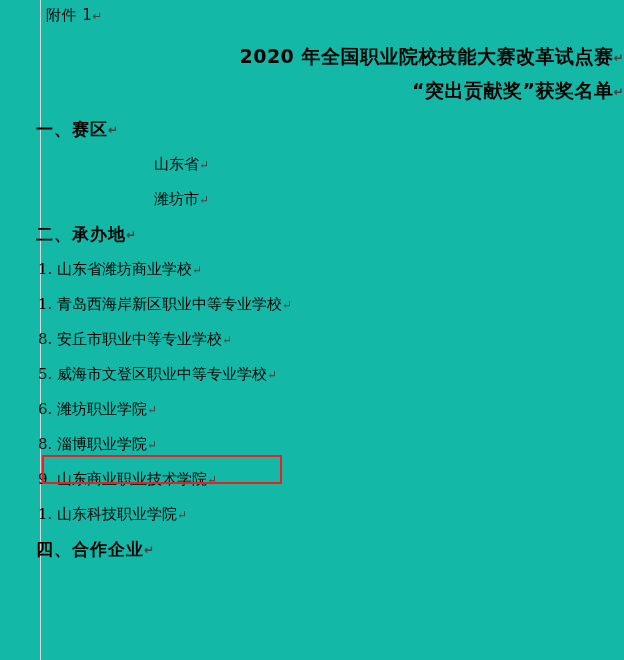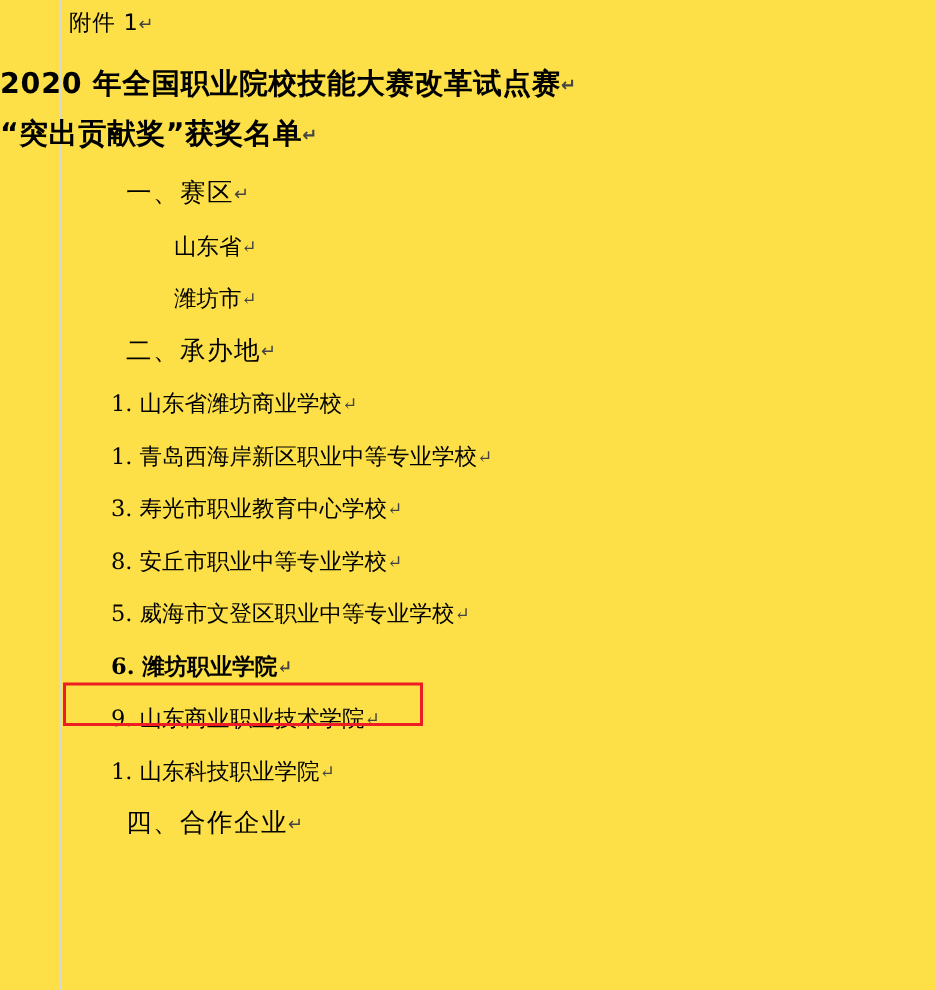--- a/index.html
+++ b/index.html
@@ -12,21 +12,21 @@
     height: 660px;
     font-family: "DejaVu Sans", "Liberation Sans", sans-serif;
     color: #000000;
     overflow: hidden;
     position: relative;
   }
   .page {
     position: relative;
     width: 624px;
     height: 660px;
-    background: #fde047;
+    background: #14b8a6;
   }
   .left-rule {
     position: absolute;
     left: 40px;
     top: 0;
     width: 1px;
     height: 660px;
     background: #d9d9d9;
   }
   .attachment {
@@ -40,21 +40,21 @@
   .mark {
     color: #444;
     font-size: 12px;
     vertical-align: middle;
   }
   .title-block {
     position: absolute;
     left: 0;
     top: 40px;
     width: 624px;
-    text-align: left;
+    text-align: right;
   }
   .title-line {
     font-size: 19px;
     font-weight: bold;
     letter-spacing: 0.5px;
     line-height: 32px;
     white-space: nowrap;
   }
   .body-block {
     position: absolute;
@@ -62,37 +62,38 @@
     top: 112px;
     width: 624px;
   }
   .row {
     height: 35px;
     line-height: 35px;
     white-space: nowrap;
     font-size: 16px;
   }
   .row.heading {
-    font-weight: normal;
+    font-weight: bold;
     font-size: 17px;
-    padding-left: 84px;
+    padding-left: 36px;
     letter-spacing: 1px;
   }
   .row.plain {
     padding-left: 116px;
     font-family: "DejaVu Serif", "Liberation Serif", serif;
     font-size: 15px;
+    margin-left: 38px;
   }
   .row.item {
-    padding-left: 74px;
+    padding-left: 38px;
     font-family: "DejaVu Serif", "Liberation Serif", serif;
     font-size: 15px;
   }
   .row.item.bold {
-    font-weight: bold;
+    font-weight: normal;
   }
   .highlight-box {
     position: absolute;
     left: 42px;
     top: 455px;
     width: 240px;
     height: 29px;
     border: 2px solid #ee1c23;
     box-sizing: border-box;
     pointer-events: none;
@@ -137,30 +138,30 @@
     </div>
 
 
     <div class="row item">
       <span>1. 山东省潍坊商业学校</span><span class="mark">↵</span>
     </div>
     <div class="row item">
       <span>1. 青岛西海岸新区职业中等专业学校</span><span class="mark">↵</span>
     </div>
     <div class="row item">
-      <span>3. 寿光市职业教育中心学校</span><span class="mark">↵</span>
-    </div>
-    <div class="row item">
       <span>8. 安丘市职业中等专业学校</span><span class="mark">↵</span>
     </div>
     <div class="row item">
       <span>5. 威海市文登区职业中等专业学校</span><span class="mark">↵</span>
     </div>
     <div class="row item bold">
       <span>6. 潍坊职业学院</span><span class="mark">↵</span>
+    </div>
+    <div class="row item">
+      <span>8. 淄博职业学院</span><span class="mark">↵</span>
     </div>
     <div class="row item">
       <span>9. 山东商业职业技术学院</span><span class="mark">↵</span>
     </div>
     <div class="row item">
       <span>1. 山东科技职业学院</span><span class="mark">↵</span>
     </div>
 
     <div class="row heading">
       <span>四、合作企业</span><span class="mark">↵</span>

